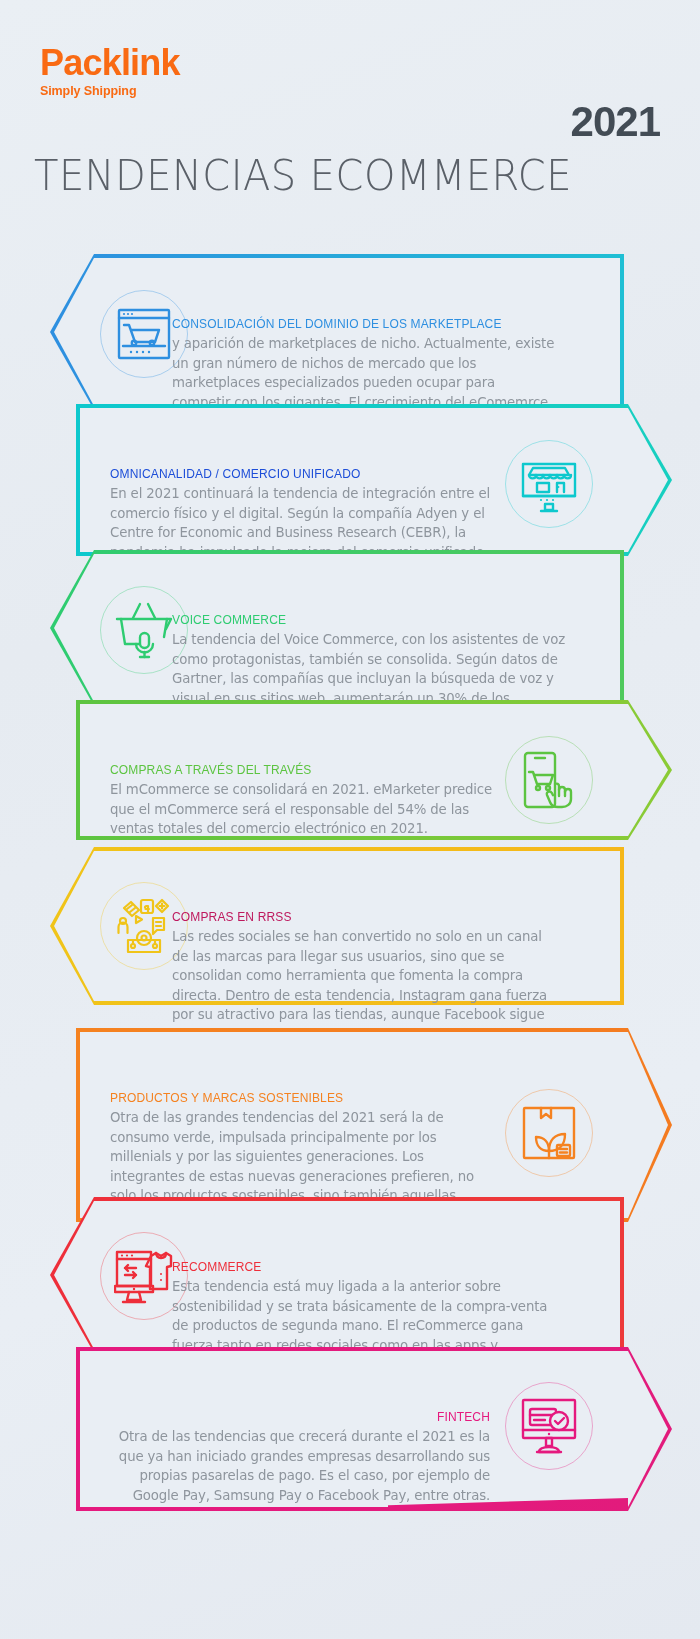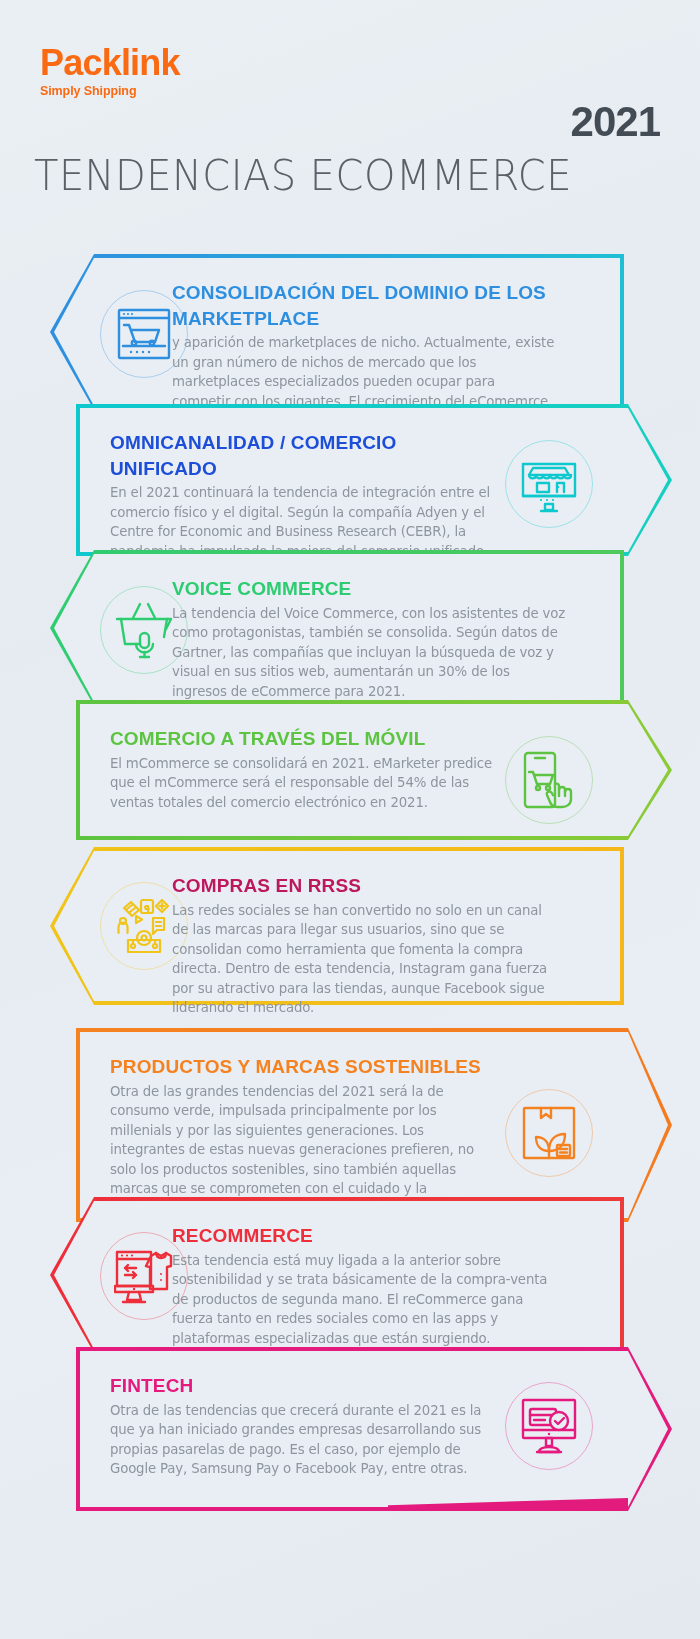--- a/index.html
+++ b/index.html
@@ -47,22 +47,22 @@
   .stroke {
     position:absolute; left:-4px; top:-4px; right:-4px; bottom:-4px;
   }
   .stroke.left  { clip-path: polygon(44px 0, 100% 0, 100% 100%, 44px 100%, 0 50%); }
   .stroke.right { clip-path: polygon(0 0, calc(100% - 44px) 0, 100% 50%, calc(100% - 44px) 100%, 0 100%); }
 
   .body-wrap { position:absolute; inset:0; }
 
   .txt { position:absolute; }
   .ttl {
-    font-size:19px; font-weight:bold; letter-spacing:0.15px;
-    margin-bottom:2px; line-height:1.35;
+    font-size:12px; font-weight:normal; letter-spacing:0.15px;
+    margin-bottom:2px; line-height:1.35;margin-top:36px;
   }
   .desc {
     font-size:13.3px; color:#8e959d; line-height:1.47;
     font-family:"DejaVu Sans", sans-serif;
     letter-spacing:-0.15px;
   }
 
   .icon-holder {
     position:absolute; width:88px; height:88px; border-radius:50%;
   }
@@ -177,21 +177,21 @@
    <line x1="16" y1="8" x2="26" y2="8"></line>
    <path d="M10 22h4l4 12h13l3-9H16"></path>
    <circle cx="19" cy="38" r="2"></circle>
             <circle cx="29" cy="38" r="2"></circle>
    <path d="M36 34c2-1 4 0 4 2v10"></path>
    <path d="M40 40c0-2 1.6-3 3-3s3 1 3 3v6"></path>
    <path d="M46 42c0-2 1.6-3 3-3s3 1 3 3v7c0 5-4 8-9 8h-4c-4 0-7-2-8-5l-3-7c-.6-1.6.2-3 1.6-3.4 1.4-.4 2.6.4 3.4 1.6l1 2"></path>
  </svg>
       </div>
       <div class="txt" style="left:30px; top:22px; width:390px;">
-        <div class="ttl" style="color:#5CC441;">COMERCIO A TRAVÉS DEL MÓVIL</div>
+        <div class="ttl" style="color:#5CC441;">COMPRAS A TRAVÉS DEL TRAVÉS</div>
         <div class="desc">El mCommerce se consolidará en 2021. eMarketer predice que el mCommerce será el responsable del 54% de las ventas totales del comercio electrónico en 2021.</div>
       </div>
     </div>
     </div>
     <div class="block" style="left: 54px; top: 851px; width: 566px; height: 150px;">
     <div class="stroke left" style="background:linear-gradient(90deg, #F0C419 0%, #F5B719 100%);"></div>
     <div class="shape left"></div>
     <div class="body-wrap">
       <div class="icon-holder" style="left:46px; top:31px; color:#F0C419;">
         <div class="ring"></div>
@@ -270,21 +270,21 @@
    <circle cx="47" cy="28" r="1" fill="currentColor" stroke="none"></circle>
    <circle cx="47" cy="34" r="1" fill="currentColor" stroke="none"></circle>
  </svg>
       </div>
       <div class="txt" style="left:118px; top:22px; width:385px;">
         <div class="ttl" style="color:#EE2E3A;">RECOMMERCE</div>
         <div class="desc">Esta tendencia está muy ligada a la anterior sobre sostenibilidad y se trata básicamente de la compra-venta de productos de segunda mano. El reCommerce gana fuerza tanto en redes sociales como en las apps y plataformas especializadas que están surgiendo.</div>
       </div>
     </div>
     </div>
-    <div class="block" style="left: 80px; top: 1351px; width: 588px; height: 156px;">
+    <div class="block" style="left: 80px; top: 1351px; width: 588px; height: 156px; text-align: right;">
     <div class="stroke right" style="background:linear-gradient(90deg, #E5197E 0%, #E21B7C 100%);"></div>
     <div class="shape right"></div>
     <div class="body-wrap">
       <div class="icon-holder" style="left:425px; top:31px; color:#E5197E;">
         <div class="ring"></div>
           <svg width="60" height="60" viewBox="0 0 60 60" fill="none" stroke="currentColor" stroke-width="2.4" stroke-linecap="round" stroke-linejoin="round">
    <rect x="4" y="4" width="52" height="38" rx="1"></rect>
    <line x1="4" y1="34" x2="56" y2="34"></line>
    <rect x="11" y="13" width="26" height="16" rx="2"></rect>
    <line x1="11" y1="19" x2="37" y2="19"></line>

